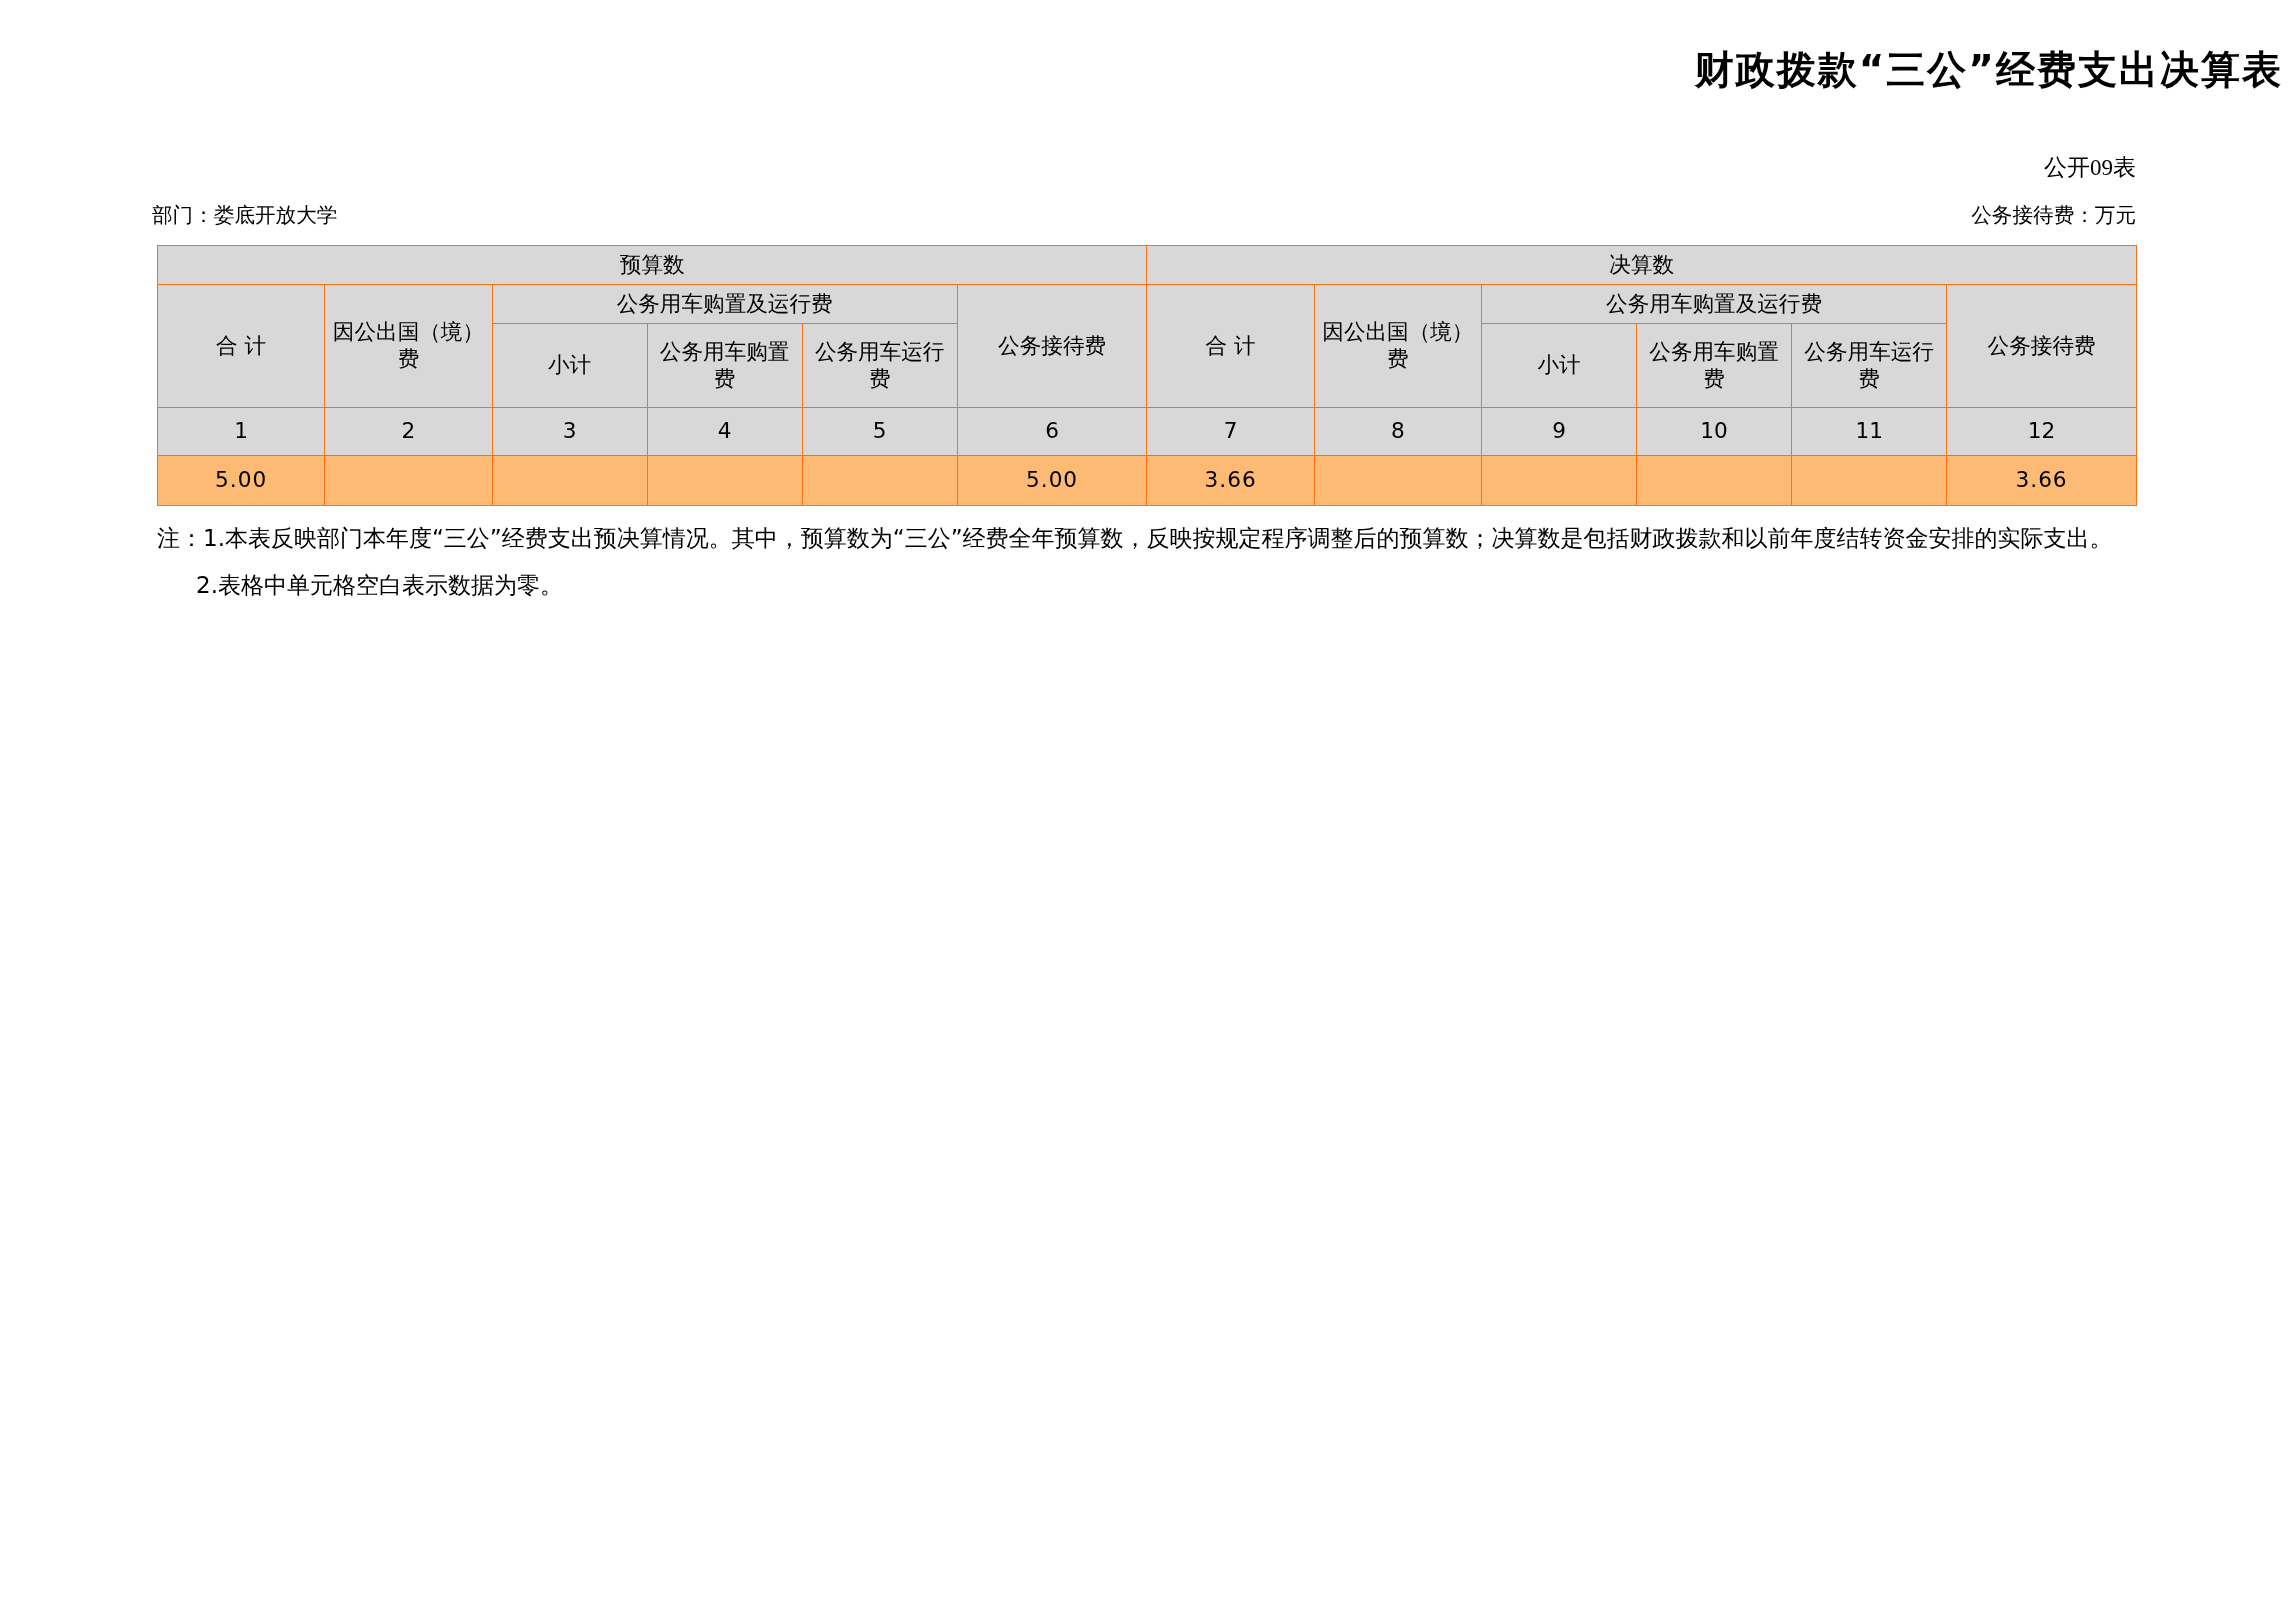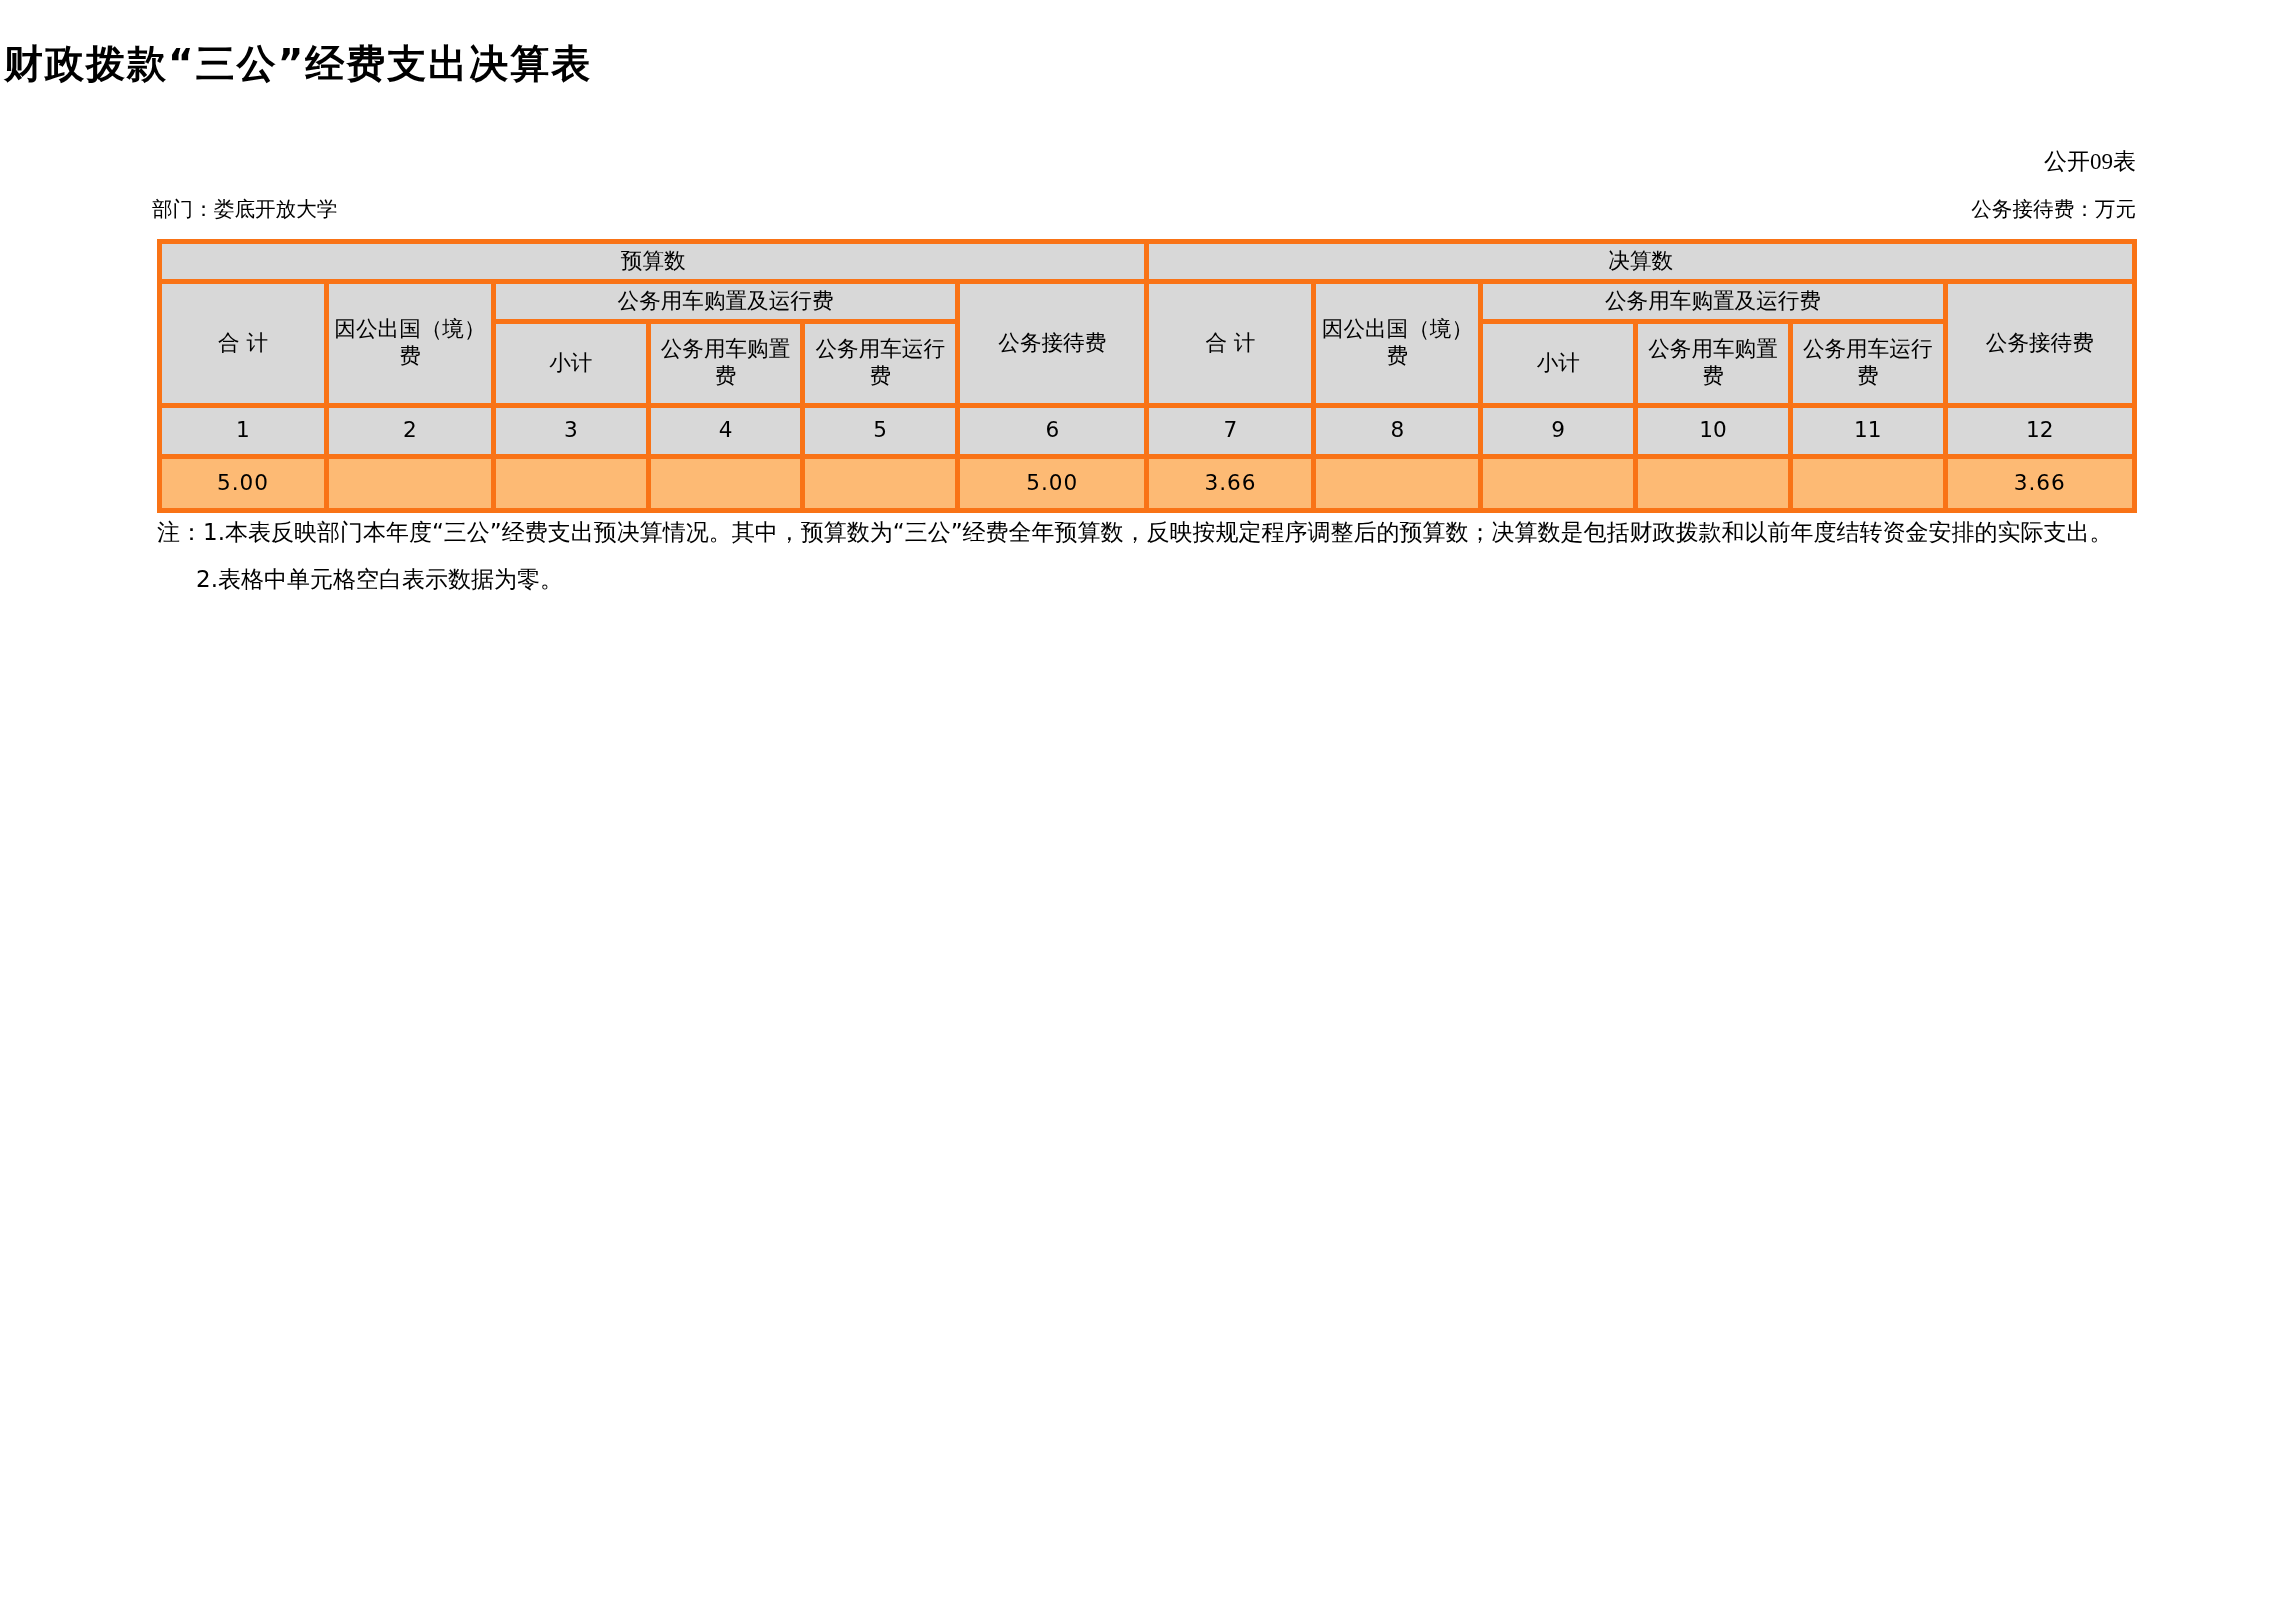--- a/index.html
+++ b/index.html
@@ -15,26 +15,26 @@
     position: relative;
     overflow: hidden;
   }
   .page {
     position: relative;
     width: 2293px;
     height: 1621px;
     box-sizing: border-box;
   }
   .title {
-    text-align: left;
+    text-align: right;
     font-family: "DejaVu Sans", sans-serif;
     font-weight: bold;
     font-size: 39px;
     letter-spacing: 2px;
-    margin: 4px;
+    margin: 10px;
     padding-top: 33px;
   }
   .form-code {
     position: absolute;
     right: 157px;
     top: 142px;
     font-family: Liberation Serif, serif;
     font-size: 23px;
   }
   .meta-row {
@@ -53,21 +53,21 @@
     left: 157px;
     top: 235px;
     width: 1980px;
   }
   table.main {
     border-collapse: collapse;
     width: 100%;
     table-layout: fixed;
   }
   table.main td, table.main th {
-    border: 5px solid #f97316;
+    border: 1px solid #f97316;
     font-weight: normal;
     font-family: "DejaVu Sans", sans-serif;
     font-size: 21.6px;
     text-align: center;
     vertical-align: middle;
     padding: 3.9px 3.9px;
     line-height: 1.25;
   }
   .hdr {
     background: #d8d8d8;

